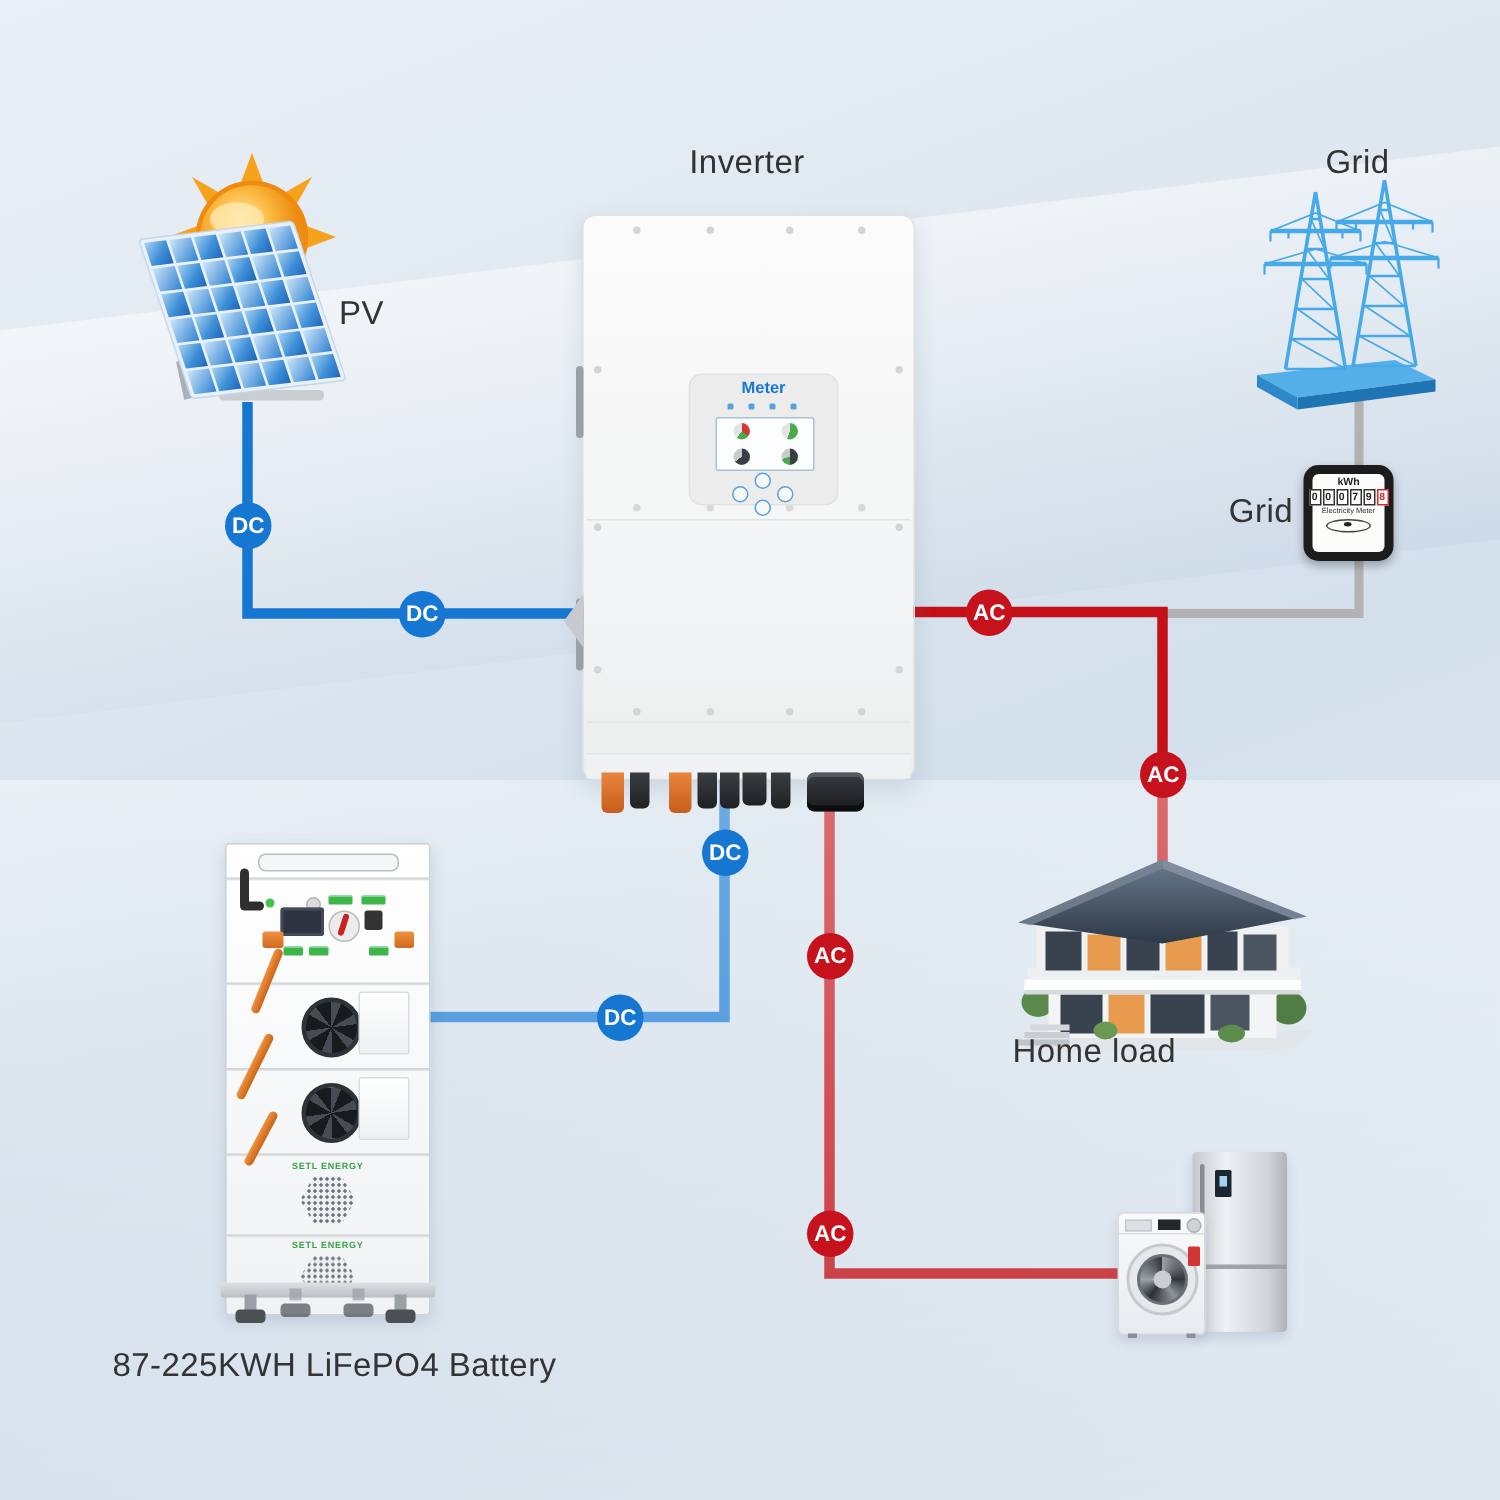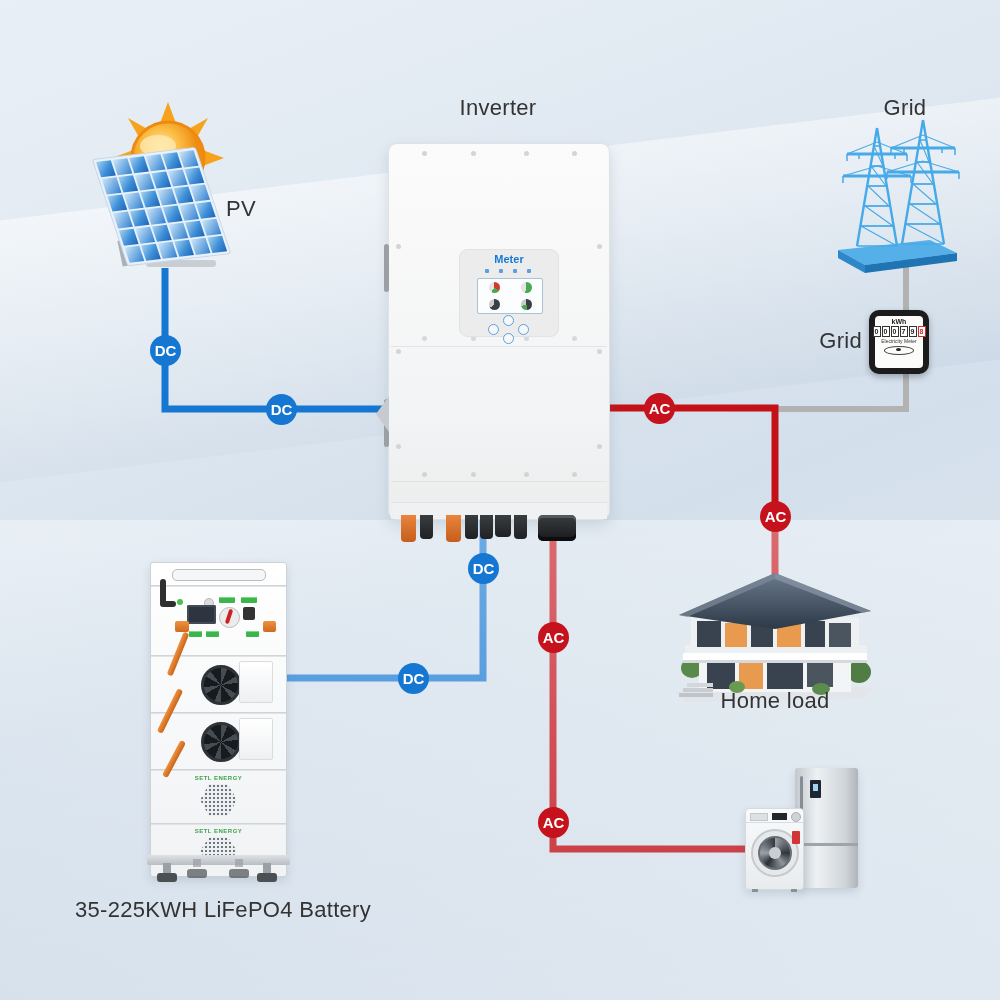--- a/index.html
+++ b/index.html
@@ -12,21 +12,21 @@
   .stage::after{content:"";position:absolute;left:0;top:52%;width:100%;height:48%;
     background:linear-gradient(rgba(255,255,255,.38),rgba(203,215,228,.15));}
   .abs{position:absolute;}
   .wires{position:absolute;left:0;top:0;}
   
   .lbl{position:absolute;color:#333;font-size:22px;letter-spacing:.3px;z-index:30;}
   #lbl-pv{left:226px;top:196px;}
   #lbl-inverter{left:388px;top:95px;width:220px;text-align:center;}
   #lbl-grid{left:830px;top:95px;width:150px;text-align:center;}
   #lbl-meter{left:770px;top:328px;width:92px;text-align:right;}
-  #lbl-home{left:675px;top:688px;width:200px;text-align:center;}
+  #lbl-home{left:675px;top:688px;width:200px;text-align:left;}
   #lbl-batt{left:58px;top:897px;width:330px;text-align:center;}
   #lbl-eps{left:660px;top:897px;width:272px;text-align:center;}
   
   .badge{position:absolute;width:31px;height:31px;border-radius:50%;z-index:40;
     display:flex;align-items:center;justify-content:center;
     color:#fff;font-size:15px;font-weight:bold;}
   .badge.dc{background:#1577d2;}
   .badge.ac{background:#c5121c;}
   #dc1{left:150px;top:335px;} #dc2{left:266px;top:394px;}
   #dc3{left:468px;top:553px;} #dc4{left:398px;top:663px;}
@@ -413,15 +413,15 @@
   <div class="badge ac" id="ac1">AC</div>
   <div class="badge ac" id="ac2">AC</div>
   <div class="badge ac" id="ac3">AC</div>
   <div class="badge ac" id="ac4">AC</div>
 
   <div class="lbl" id="lbl-pv">PV</div>
   <div class="lbl" id="lbl-inverter">Inverter</div>
   <div class="lbl" id="lbl-grid">Grid</div>
   <div class="lbl" id="lbl-meter">Grid</div>
   <div class="lbl" id="lbl-home">Home load</div>
-  <div class="lbl" id="lbl-batt">35-225KWH LiFePO4 Battery</div>
+  <div class="lbl" id="lbl-batt">87-225KWH LiFePO4 Battery</div>
 
 </div>
 
 </body></html>

